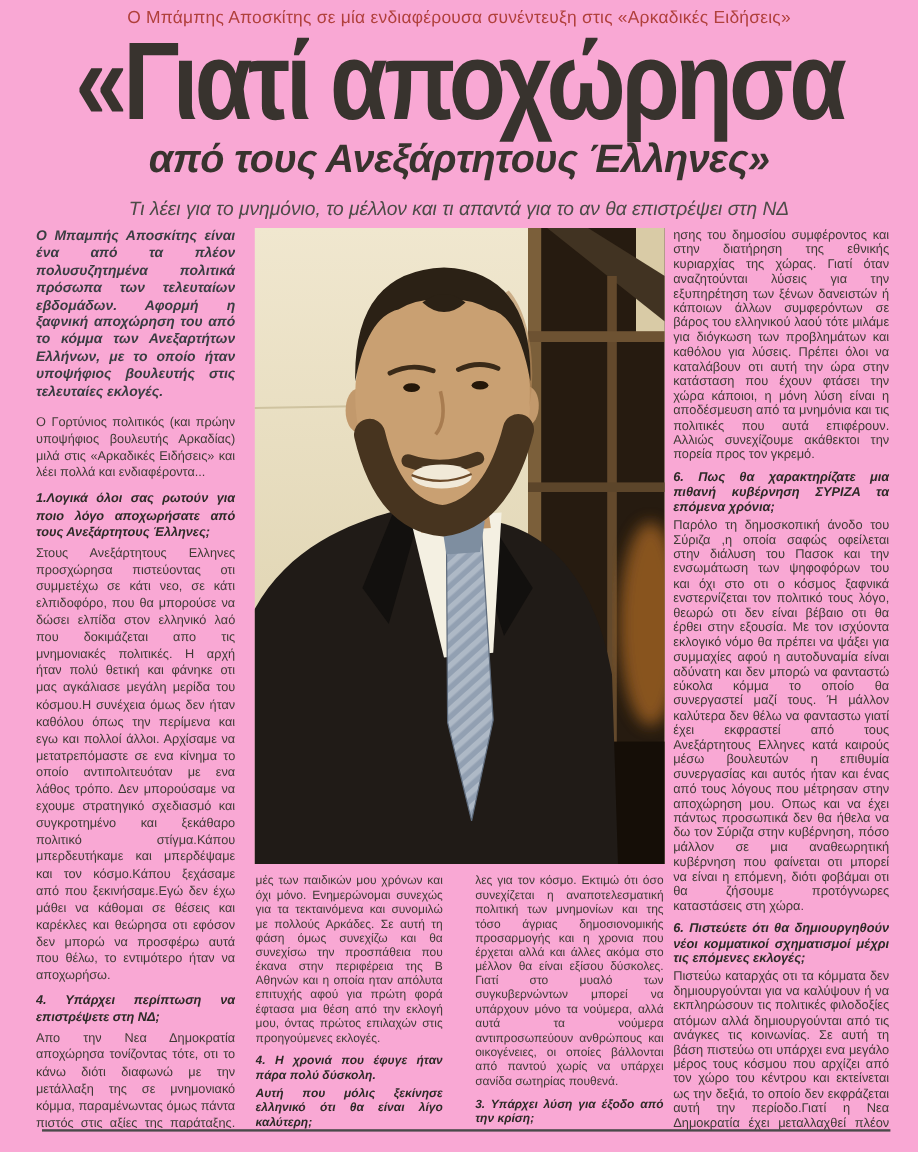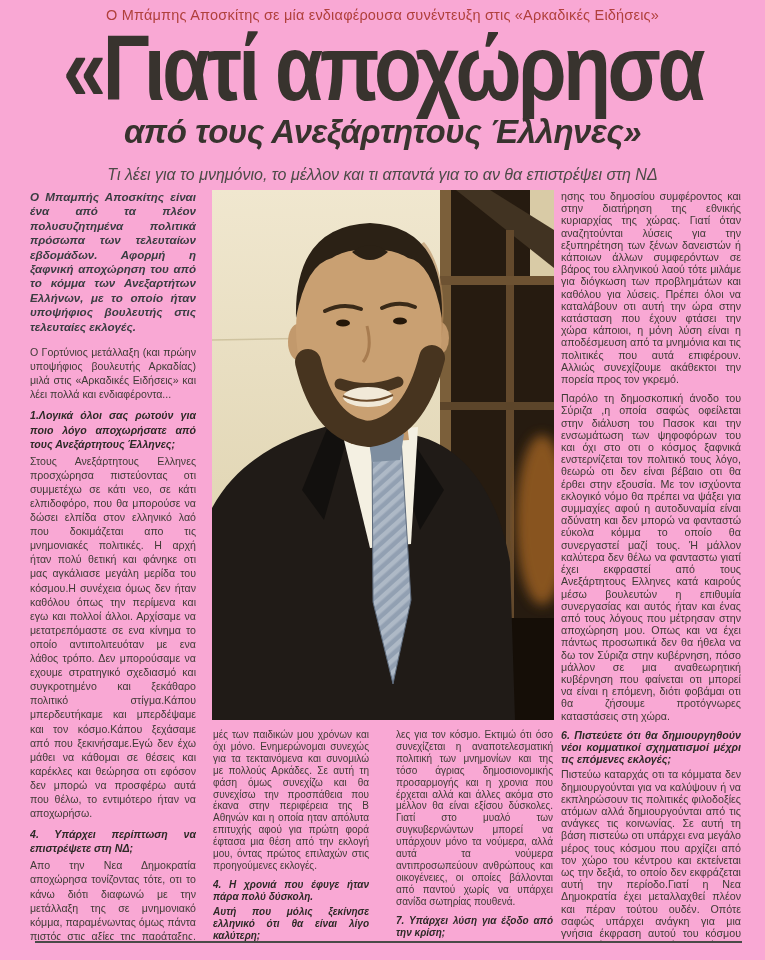--- a/index.html
+++ b/index.html
@@ -59,21 +59,21 @@
 
 <div class="page">
 
   <div class="kicker">Ο Μπάμπης Αποσκίτης σε μία ενδιαφέρουσα συνέντευξη στις «Αρκαδικές Ειδήσεις»</div>
   <h1 class="headline">«Γιατί αποχώρησα</h1>
   <h2 class="subheadline">από τους Ανεξάρτητους Έλληνες»</h2>
   <div class="deck">Τι λέει για το μνημόνιο, το μέλλον και τι απαντά για το αν θα επιστρέψει στη ΝΔ</div>
 
   <div class="col col-left">
       <p class="intro">Ο Μπαμπής Αποσκίτης είναι ένα από τα πλέον πολυσυζητημένα πολιτικά πρόσωπα των τελευταίων εβδομάδων. Αφορμή η ξαφνική αποχώρηση του από το κόμμα των Ανεξαρτήτων Ελλήνων, με το οποίο ήταν υποψήφιος βουλευτής στις τελευταίες εκλογές.</p>
-      <p class="body">Ο Γορτύνιος μετάλλαξη (και πρώην υποψήφιος βουλευτής Αρκαδίας) μιλά στις «Αρκαδικές Ειδήσεις» και λέει πολλά και ενδιαφέροντα...</p>
+      <p class="body">Ο Γορτύνιος πολιτικός (και πρώην υποψήφιος βουλευτής Αρκαδίας) μιλά στις «Αρκαδικές Ειδήσεις» και λέει πολλά και ενδιαφέροντα...</p>
       <p class="question">1.Λογικά όλοι σας ρωτούν για ποιο λόγο αποχωρήσατε από τους Ανεξάρτητους Έλληνες;</p>
       <p class="body">Στους Ανεξάρτητους Ελληνες προσχώρησα πιστεύοντας οτι συμμετέχω σε κάτι νεο, σε κάτι ελπιδοφόρο, που θα μπορούσε να δώσει ελπίδα στον ελληνικό λαό που δοκιμάζεται απο τις μνημονιακές πολιτικές. Η αρχή ήταν πολύ θετική και φάνηκε οτι μας αγκάλιασε μεγάλη μερίδα του κόσμου.Η συνέχεια όμως δεν ήταν καθόλου όπως την περίμενα και εγω και πολλοί άλλοι. Αρχίσαμε να μετατρεπόμαστε σε ενα κίνημα το οποίο αντιπολιτευόταν με ενα λάθος τρόπο. Δεν μπορούσαμε να εχουμε στρατηγικό σχεδιασμό και συγκροτημένο και ξεκάθαρο πολιτικό στίγμα.Κάπου μπερδευτήκαμε και μπερδέψαμε και τον κόσμο.Κάπου ξεχάσαμε από που ξεκινήσαμε.Εγώ δεν έχω μάθει να κάθομαι σε θέσεις και καρέκλες και θεώρησα οτι εφόσον δεν μπορώ να προσφέρω αυτά που θέλω, το εντιμότερο ήταν να αποχωρήσω.</p>
       <p class="question">4. Υπάρχει περίπτωση να επιστρέψετε στη ΝΔ;</p>
       <p class="body">Απο την Νεα Δημοκρατία αποχώρησα τονίζοντας τότε, οτι το κάνω διότι διαφωνώ με την μετάλλαξη της σε μνημονιακό κόμμα, παραμένωντας όμως πάντα πιστός στις αξίες της παράταξης. Από τότε που έφυγα δεν έχει αλλάξει κάτι. Οι μνημονιακές πολιτικές που εξαθλιώνουν το μεγαλύτερο μέρος του ελληνικού λαού συνεχίζονται και κανένα επικοινωνιακό πάπλωμα δεν είναι ικανό να σκεπάσει την τεράστια αλλαγή προς το χειρότερο που έχουν επικφέρει στη ζωη όλων μας. Οπότε σε αυτή τη Νεα Δημοκρατία δεν έχω καμία θέση.</p>
     </div>
 
   <div class="photo">
     <svg viewBox="0 0 342 530" width="342" height="530" xmlns="http://www.w3.org/2000/svg">
       <defs>
         <linearGradient id="wall" x1="0" y1="0" x2="0" y2="1">
@@ -133,23 +133,24 @@
     </svg>
   </div>
 
   <div class="col col-c">
       <p class="body">μές των παιδικών μου χρόνων και όχι μόνο. Ενημερώνομαι συνεχώς για τα τεκταινόμενα και συνομιλώ με πολλούς Αρκάδες. Σε αυτή τη φάση όμως συνεχίζω και θα συνεχίσω την προσπάθεια που έκανα στην περιφέρεια της Β Αθηνών και η οποία ηταν απόλυτα επιτυχής αφού για πρώτη φορά έφτασα μια θέση από την εκλογή μου, όντας πρώτος επιλαχών στις προηγούμενες εκλογές.</p>
       <p class="question">4. Η χρονιά που έφυγε ήταν πάρα πολύ δύσκολη.</p>
       <p class="question2">Αυτή που μόλις ξεκίνησε ελληνικό ότι θα είναι λίγο καλύτερη;</p>
     </div>
   <div class="col col-d">
       <p class="body">λες για τον κόσμο. Εκτιμώ ότι όσο συνεχίζεται η αναποτελεσματική πολιτική των μνημονίων και της τόσο άγριας δημοσιονομικής προσαρμογής και η χρονια που έρχεται αλλά και άλλες ακόμα στο μέλλον θα είναι εξίσου δύσκολες. Γιατί στο μυαλό των συγκυβερνώντων μπορεί να υπάρχουν μόνο τα νούμερα, αλλά αυτά τα νούμερα αντιπροσωπεύουν ανθρώπους και οικογένειες, οι οποίες βάλλονται από παντού χωρίς να υπάρχει σανίδα σωτηρίας πουθενά.</p>
-      <p class="question">7. Υπάρχει λύση για έξοδο από την κρίση;</p>
+      <p class="question">3. Υπάρχει λύση για έξοδο από την κρίση;</p>
     </div>
   <div class="col col-e">
       <p class="body">ησης του δημοσίου συμφέροντος και στην διατήρηση της εθνικής κυριαρχίας της χώρας. Γιατί όταν αναζητούνται λύσεις για την εξυπηρέτηση των ξένων δανειστών ή κάποιων άλλων συμφερόντων σε βάρος του ελληνικού λαού τότε μιλάμε για διόγκωση των προβλημάτων και καθόλου για λύσεις. Πρέπει όλοι να καταλάβουν οτι αυτή την ώρα στην κατάσταση που έχουν φτάσει την χώρα κάποιοι, η μόνη λύση είναι η αποδέσμευση από τα μνημόνια και τις πολιτικές που αυτά επιφέρουν. Αλλιώς συνεχίζουμε ακάθεκτοι την πορεία προς τον γκρεμό.</p>
+      <p class="question">6. Πως θα χαρακτηρίζατε μια πιθανή κυβέρνηση ΣΥΡΙΖΑ τα επόμενα χρόνια;</p>
       <p class="body">Παρόλο τη δημοσκοπική άνοδο του Σύριζα ,η οποία σαφώς οφείλεται στην διάλυση του Πασοκ και την ενσωμάτωση των ψηφοφόρων του και όχι στο οτι ο κόσμος ξαφνικά ενστερνίζεται τον πολιτικό τους λόγο, θεωρώ οτι δεν είναι βέβαιο οτι θα έρθει στην εξουσία. Με τον ισχύοντα εκλογικό νόμο θα πρέπει να ψάξει για συμμαχίες αφού η αυτοδυναμία είναι αδύνατη και δεν μπορώ να φανταστώ εύκολα κόμμα το οποίο θα συνεργαστεί μαζί τους. Ή μάλλον καλύτερα δεν θέλω να φανταστω γιατί έχει εκφραστεί από τους Ανεξάρτητους Ελληνες κατά καιρούς μέσω βουλευτών η επιθυμία συνεργασίας και αυτός ήταν και ένας από τους λόγους που μέτρησαν στην αποχώρηση μου. Οπως και να έχει πάντως προσωπικά δεν θα ήθελα να δω τον Σύριζα στην κυβέρνηση, πόσο μάλλον σε μια αναθεωρητική κυβέρνηση που φαίνεται οτι μπορεί να είναι η επόμενη, διότι φοβάμαι οτι θα ζήσουμε προτόγνωρες καταστάσεις στη χώρα.</p>
       <p class="question">6. Πιστεύετε ότι θα δημιουργηθούν νέοι κομματικοί σχηματισμοί μέχρι τις επόμενες εκλογές;</p>
       <p class="body">Πιστεύω καταρχάς οτι τα κόμματα δεν δημιουργούνται για να καλύψουν ή να εκπληρώσουν τις πολιτικές φιλοδοξίες ατόμων αλλά δημιουργούνται από τις ανάγκες τις κοινωνίας. Σε αυτή τη βάση πιστεύω οτι υπάρχει ενα μεγάλο μέρος τους κόσμου που αρχίζει από τον χώρο του κέντρου και εκτείνεται ως την δεξιά, το οποίο δεν εκφράζεται αυτή την περίοδο.Γιατί η Νεα Δημοκρατία έχει μεταλλαχθεί πλέον και πέραν τούτου ουδέν. Οπότε σαφώς υπάρχει ανάγκη για μια γνήσια έκφραση αυτού του κόσμου και νομίζω οτι στο μέλλον κάτι θα προκύψει.</p>
     </div>
 
   <div class="rule"></div>
 </div>
 
 </body></html>

